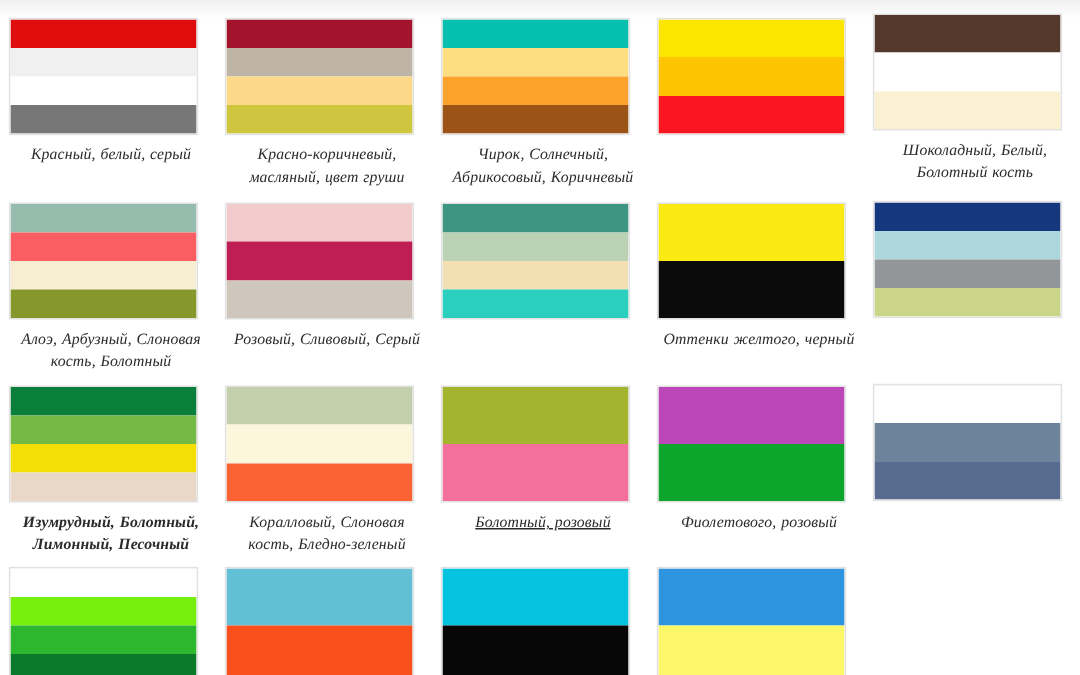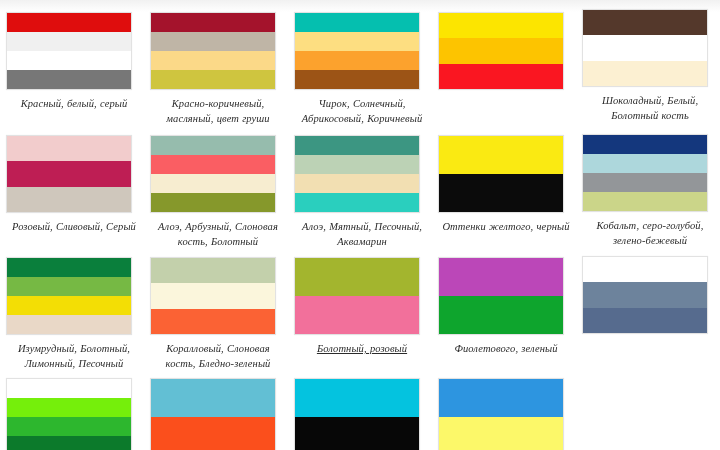--- a/index.html
+++ b/index.html
@@ -124,68 +124,66 @@
       <div class="cell row-1">
         <div class="swatch" style="border-color: rgb(226, 226, 226);">
           <div class="stripe" title="#54382B" style="background: rgb(84, 56, 43);"></div>
           <div class="stripe" title="#FFFFFF" style="background: rgb(255, 255, 255);"></div>
           <div class="stripe" title="#FCF0D2" style="background: rgb(252, 240, 210);"></div>
         </div>
         <div class="caption" style="color: rgb(43, 43, 43);">Шоколадный, Белый, Болотный кость</div>
       </div>
       <div class="cell row-1">
         <div class="swatch" style="border-color: rgb(226, 226, 226);">
-          <div class="stripe" title="#F2CCCC" style="background: rgb(242, 204, 204);"></div>
-          <div class="stripe" title="#BE1E54" style="background: rgb(190, 30, 84);"></div>
-          <div class="stripe" title="#CFC7BC" style="background: rgb(207, 199, 188);"></div>
-        </div>
-        <div class="caption" style="color: rgb(43, 43, 43);">Розовый, Сливовый, Серый</div>
-      </div>
-      <div class="cell row-1">
-        <div class="swatch" style="border-color: rgb(226, 226, 226);">
           <div class="stripe" title="#96BCAD" style="background: rgb(150, 188, 173);"></div>
           <div class="stripe" title="#FA5E63" style="background: rgb(250, 94, 99);"></div>
           <div class="stripe" title="#F7EDD0" style="background: rgb(247, 237, 208);"></div>
           <div class="stripe" title="#86982B" style="background: rgb(134, 152, 43);"></div>
         </div>
         <div class="caption" style="color: rgb(43, 43, 43);">Алоэ, Арбузный, Слоновая кость, Болотный</div>
       </div>
       <div class="cell row-1">
         <div class="swatch" style="border-color: rgb(226, 226, 226);">
+          <div class="stripe" title="#F2CCCC" style="background: rgb(242, 204, 204);"></div>
+          <div class="stripe" title="#BE1E54" style="background: rgb(190, 30, 84);"></div>
+          <div class="stripe" title="#CFC7BC" style="background: rgb(207, 199, 188);"></div>
+        </div>
+        <div class="caption" style="color: rgb(43, 43, 43);">Розовый, Сливовый, Серый</div>
+      </div>
+      <div class="cell row-1">
+        <div class="swatch" style="border-color: rgb(226, 226, 226);">
           <div class="stripe" title="#3C9682" style="background: rgb(60, 150, 130);"></div>
           <div class="stripe" title="#BCD2B5" style="background: rgb(188, 210, 181);"></div>
           <div class="stripe" title="#F2DFB2" style="background: rgb(242, 223, 178);"></div>
           <div class="stripe" title="#2ACFBE" style="background: rgb(42, 207, 190);"></div>
         </div>
-        <div class="caption" style="color: rgb(43, 43, 43);">Алоэ, Мятный, Песочный, Аквамарин</div>
       </div>
       <div class="cell row-1">
         <div class="swatch" style="border-color: rgb(226, 226, 226);">
           <div class="stripe" title="#FAEA12" style="background: rgb(250, 234, 18);"></div>
           <div class="stripe" title="#0B0B0B" style="background: rgb(11, 11, 11);"></div>
         </div>
         <div class="caption" style="color: rgb(43, 43, 43);">Оттенки желтого, черный</div>
       </div>
       <div class="cell row-2">
         <div class="swatch" style="border-color: rgb(226, 226, 226);">
           <div class="stripe" title="#14377D" style="background: rgb(20, 55, 125);"></div>
           <div class="stripe" title="#ADD7DC" style="background: rgb(173, 215, 220);"></div>
           <div class="stripe" title="#939699" style="background: rgb(147, 150, 153);"></div>
           <div class="stripe" title="#CBD589" style="background: rgb(203, 213, 137);"></div>
         </div>
-        <div class="caption" style="color: rgb(43, 43, 43);">Кобальт, серо-голубой, зелено-бежевый</div>
       </div>
       <div class="cell row-2">
         <div class="swatch" style="border-color: rgb(226, 226, 226);">
           <div class="stripe" title="#0A7F3C" style="background: rgb(10, 127, 60);"></div>
           <div class="stripe" title="#76B944" style="background: rgb(118, 185, 68);"></div>
           <div class="stripe" title="#F3DE05" style="background: rgb(243, 222, 5);"></div>
           <div class="stripe" title="#E9D8C7" style="background: rgb(233, 216, 199);"></div>
         </div>
-        <div class="caption" style="color: rgb(43, 43, 43);">Изумрудный, Болотный, Лимонный, Песочный</div>
+        <div class="caption" style="color: rgb(43, 43, 43); font-weight: bold;">Изумрудный, Болотный, Лимонный, Песочный</div>
       </div>
       <div class="cell row-2">
         <div class="swatch" style="border-color: rgb(226, 226, 226);">
           <div class="stripe" title="#C3D0AB" style="background: rgb(195, 208, 171);"></div>
           <div class="stripe" title="#FBF6DC" style="background: rgb(251, 246, 220);"></div>
           <div class="stripe" title="#FB6234" style="background: rgb(251, 98, 52);"></div>
         </div>
         <div class="caption" style="color: rgb(43, 43, 43);">Коралловый, Слоновая кость, Бледно-зеленый</div>
       </div>
       <div class="cell row-2">
@@ -193,21 +191,21 @@
           <div class="stripe" title="#A3B52E" style="background: rgb(163, 181, 46);"></div>
           <div class="stripe" title="#F2709B" style="background: rgb(242, 112, 155);"></div>
         </div>
         <div class="caption" style="color: rgb(43, 43, 43); text-decoration: underline;">Болотный, розовый</div>
       </div>
       <div class="cell row-2">
         <div class="swatch" style="border-color: rgb(226, 226, 226);">
           <div class="stripe" title="#BB47B8" style="background: rgb(187, 71, 184);"></div>
           <div class="stripe" title="#0EA52D" style="background: rgb(14, 165, 45);"></div>
         </div>
-        <div class="caption" style="color: rgb(43, 43, 43);">Фиолетового, зеленый</div>
+        <div class="caption" style="color: rgb(43, 43, 43);">Фиолетового, розовый</div>
       </div>
       <div class="cell row-3">
         <div class="swatch" style="border-color: rgb(226, 226, 226);">
           <div class="stripe" title="#FFFFFF" style="background: rgb(255, 255, 255);"></div>
           <div class="stripe" title="#6D839C" style="background: rgb(109, 131, 156);"></div>
           <div class="stripe" title="#566B8E" style="background: rgb(86, 107, 142);"></div>
         </div>
       </div>
       <div class="cell row-3">
         <div class="swatch" style="border-color: rgb(226, 226, 226);">

